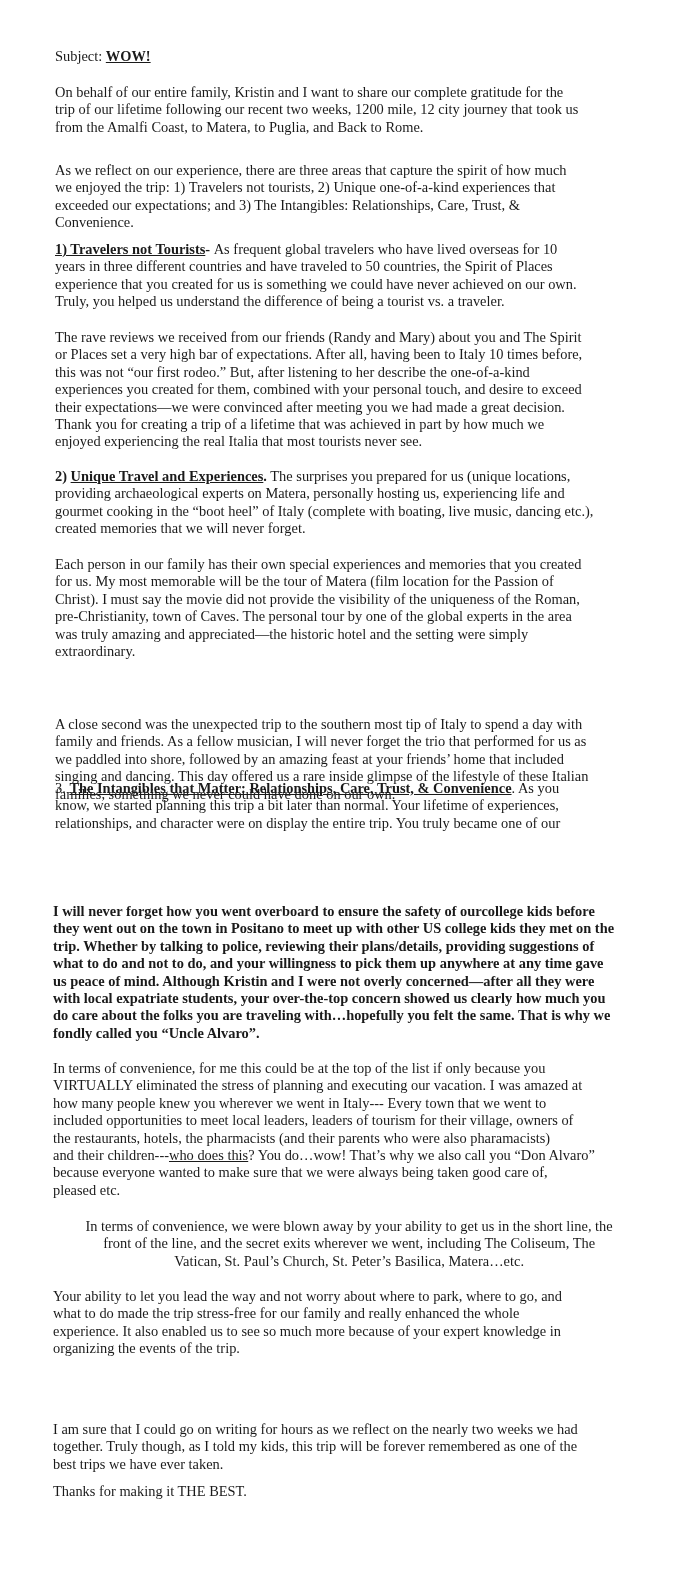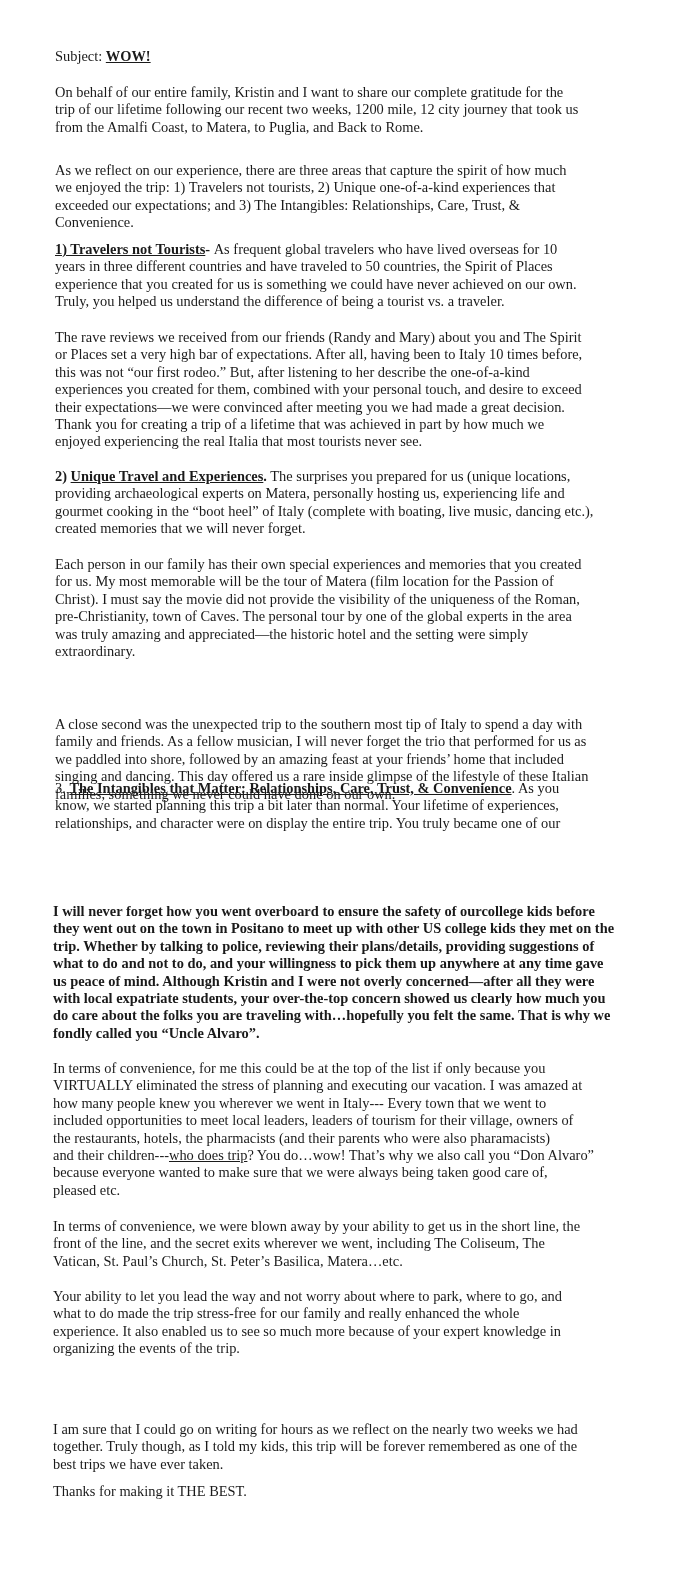--- a/index.html
+++ b/index.html
@@ -93,26 +93,26 @@
     <span class="line" style="transform: scaleX(0.987);">do care about the folks you are traveling with…hopefully you felt the same.  That is why we</span>
     <span class="line" style="transform: scaleX(0.987);">fondly called you “Uncle Alvaro”.</span>
   </div>
 
   <div class="para" style="top:1060px; left:53px;">
     <span class="line" style="transform: scaleX(0.987);">In terms of convenience, for me this could be at the top of the list if only because you</span>
     <span class="line" style="transform: scaleX(0.987);">VIRTUALLY eliminated the stress of planning and executing our vacation. I was amazed at</span>
     <span class="line" style="transform: scaleX(0.987);">how many people knew you wherever we went in Italy--- Every town that we went to</span>
     <span class="line" style="transform: scaleX(0.987);">included opportunities to meet local leaders, leaders of tourism for their village, owners of</span>
     <span class="line" style="transform: scaleX(0.987);">the restaurants, hotels, the pharmacists (and their parents who were also pharamacists)</span>
-    <span class="line" style="transform: scaleX(0.987);"><span>and their children---</span><span class="u">who does trip</span><span>? You do…wow! That’s why we also call you “Don Alvaro”</span></span>
+    <span class="line" style="transform: scaleX(0.987);"><span>and their children---</span><span class="u">who does this</span><span>? You do…wow! That’s why we also call you “Don Alvaro”</span></span>
     <span class="line" style="transform: scaleX(0.987);">because everyone wanted to make sure that we were always being taken good care of,</span>
     <span class="line" style="transform: scaleX(0.987);">pleased etc.</span>
   </div>
 
-  <div class="para" style="top:1218px; left:53px;">
+  <div class="para" style="top:1218px; left:53px;text-align:center;">
     <span class="line" style="transform: scaleX(0.987);">In terms of convenience, we were blown away by your ability to get us in the short line, the</span>
     <span class="line" style="transform: scaleX(0.987);">front of the line, and the secret exits wherever we went, including The Coliseum, The</span>
     <span class="line" style="transform: scaleX(0.987);">Vatican, St. Paul’s Church, St. Peter’s Basilica, Matera…etc.</span>
   </div>
 
   <div class="para" style="top:1288px; left:53px;">
     <span class="line" style="transform: scaleX(0.987);">Your  ability to let you lead the way and not worry about where to park, where to go, and</span>
     <span class="line" style="transform: scaleX(0.987);">what to do made the trip stress-free for our family and really enhanced the whole</span>
     <span class="line" style="transform: scaleX(0.987);">experience.   It also enabled us to see so much more because of your expert knowledge in</span>
     <span class="line" style="transform: scaleX(0.987);">organizing the events of the trip.</span>

